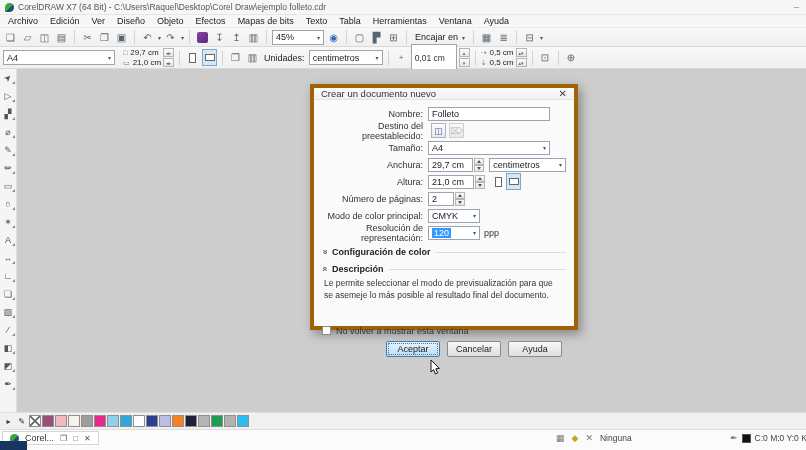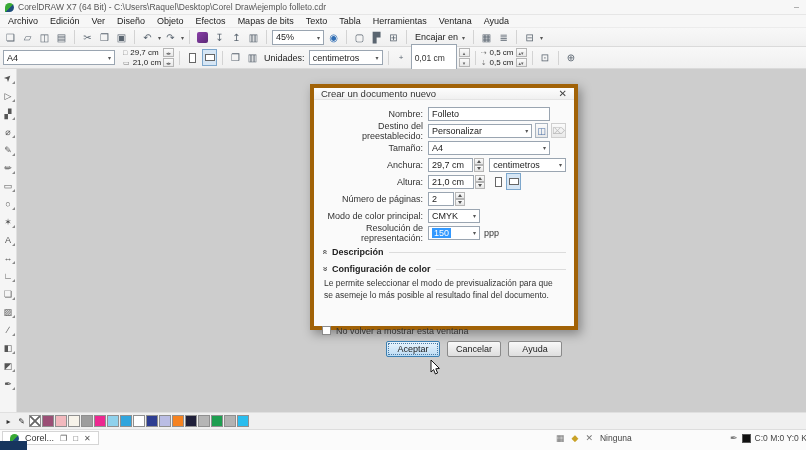--- a/index.html
+++ b/index.html
@@ -303,24 +303,20 @@
   </div>
   <div class="dlg-body">
 
     <div class="frow">
       <span class="flabel">Nombre:</span>
       <input class="txt" value="Folleto" style="">
     </div>
 
     <div class="frow">
       <span class="flabel">Destino del preestablecido:</span>
-      <div class="dselect w122">
-        <span>Personalizar</span>
-        <span class="drop-arrow">▾</span>
-      </div>
       <span class="icon-btn" style="color:#4a6fa5;">◫</span>
       <span class="icon-btn disabled">⌦</span>
     </div>
 
     <div class="frow">
       <span class="flabel">Tamaño:</span>
       <div class="dselect w122">
         <span>A4</span>
         <span class="drop-arrow">▾</span>
       </div>
@@ -385,36 +381,36 @@
       <span class="flabel">Modo de color principal:</span>
       <div class="dselect w52">
         <span>CMYK</span>
         <span class="drop-arrow">▾</span>
       </div>
     </div>
 
     <div class="frow">
       <span class="flabel">Resolución de representación:</span>
       <div class="dselect w52">
-        <span class="sel-val">150</span>
+        <span class="sel-val">120</span>
         <span class="drop-arrow">▾</span>
       </div>
       <span class="unit-label">ppp</span>
     </div>
 
+
+    <div class="sec-hdr">
+      <span class="chev down">«</span>
+      <span class="sec-title">Configuración de color</span>
+      <span class="sec-rule"></span>
+    </div>
 
     <div class="sec-hdr">
       <span class="chev up">«</span>
       <span class="sec-title">Descripción</span>
-      <span class="sec-rule"></span>
-    </div>
-
-    <div class="sec-hdr">
-      <span class="chev down">«</span>
-      <span class="sec-title">Configuración de color</span>
       <span class="sec-rule"></span>
     </div>
 
     <div class="desc-text">Le permite seleccionar el modo de previsualización para que se asemeje lo más posible al resultado final del documento.</div>
 
     <div class="chk-row">
       <span class="chk"></span>
       <span class="chk-label">No volver a mostrar esta ventana</span>
     </div>
 

